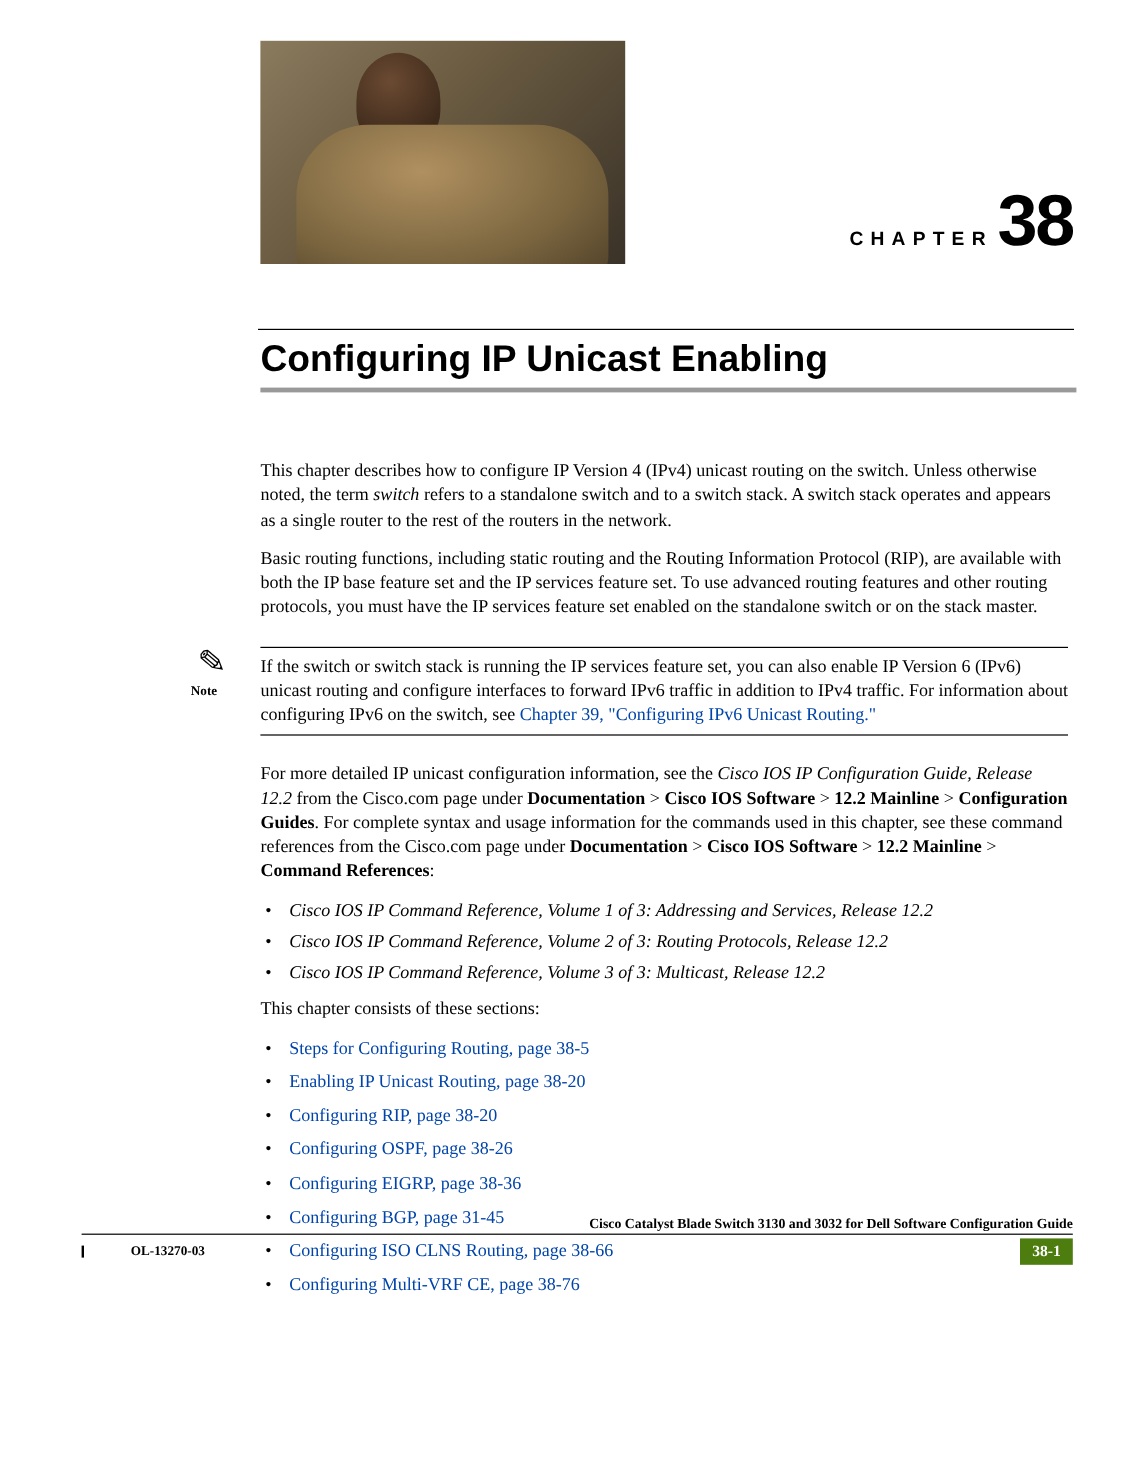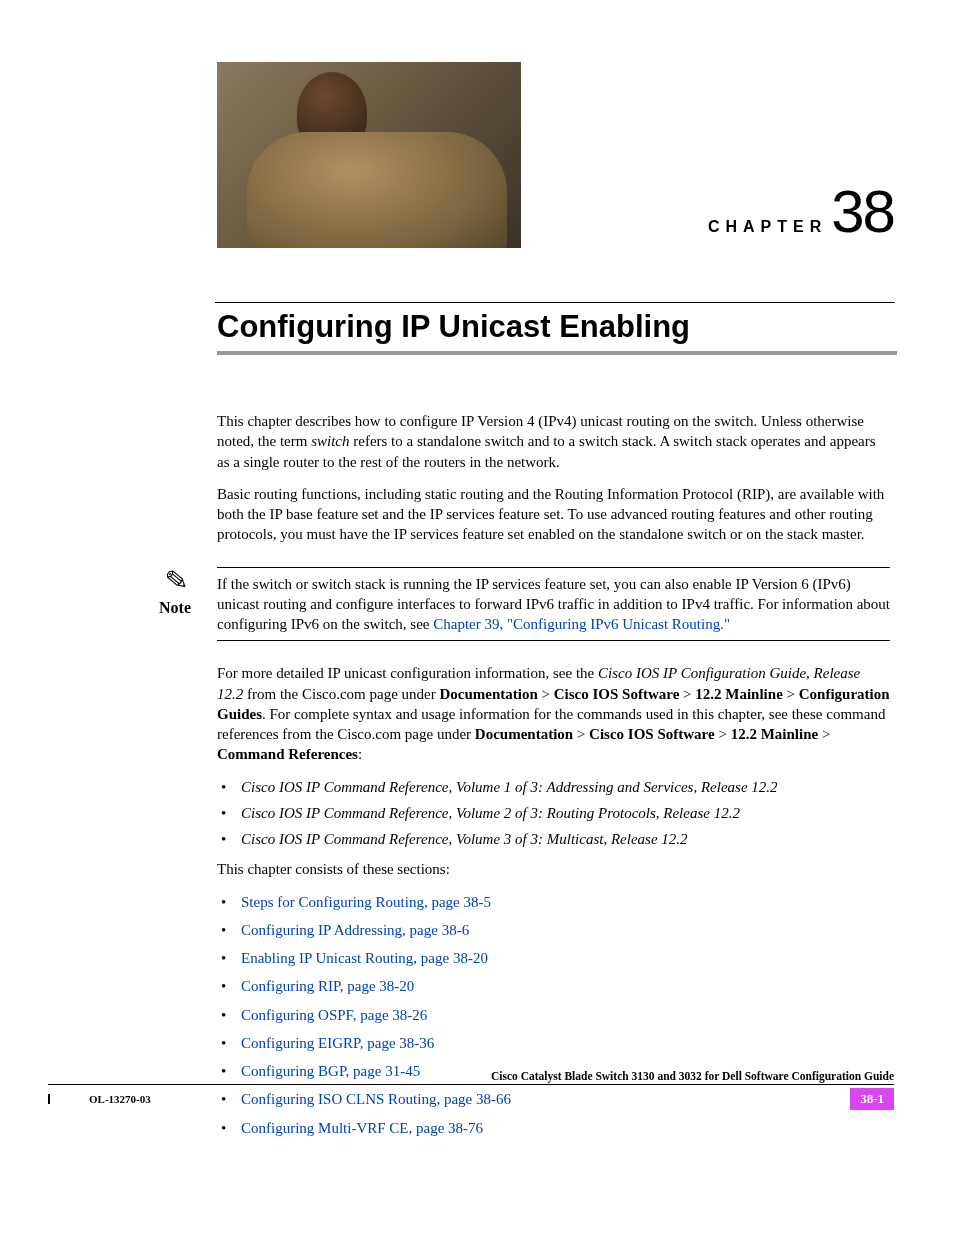--- a/index.html
+++ b/index.html
@@ -7,21 +7,20 @@
     width: 954px;
     height: 1235px;
     background: #fff;
     font-family: "Times New Roman", Times, serif;
     color: #000;
     position: relative;
   }
   .page {
     padding: 34px 60px 0 60px;
     position: relative;
-    margin-top: 28px;
   }
   .header-row {
     display: flex;
     align-items: flex-end;
     margin-left: 157px;
     margin-right: 0;
   }
   .photo {
     width: 304px;
     height: 186px;
@@ -53,21 +52,21 @@
     padding-bottom: 6px;
   }
   .chapter-word {
     font-family: Arial, Helvetica, sans-serif;
     font-weight: 700;
     font-size: 16px;
     letter-spacing: 6px;
   }
   .chapter-num {
     font-family: Arial, Helvetica, sans-serif;
-    font-weight: 400;
+    font-weight: 700;
     font-size: 60px;
     line-height: 1;
     margin-left: 4px;
     letter-spacing: -2px;
   }
   .title-wrap {
     margin-left: 157px;
     margin-top: 54px;
     margin-right: 0;
   }
@@ -110,21 +109,21 @@
   .note-pen {
     font-size: 28px;
     line-height: 1;
     transform: rotate(-5deg);
     display: inline-block;
     margin-left: 6px;
   }
   .note-label {
     font-weight: 700;
     margin-top: 2px;
-    font-size: 16px;
+    font-size: 11px;
   }
   .note-body {
     border-top: 1px solid #000;
     border-bottom: 1px solid #000;
     padding: 6px 0;
     flex: 1;
     font-size: 15px;
     line-height: 1.35;
   }
   .note-body p { margin: 0; }
@@ -153,21 +152,21 @@
   }
   ul.links li::before {
     content: "•";
     display: inline-block;
     width: 20px;
     margin-left: -20px;
   }
   .footer {
     position: absolute;
     bottom: 28px;
-    left: 48px;
+    left: 68px;
     right: 60px;
   }
   .footer-line {
     border: none;
     border-top: 1px solid #000;
     margin-bottom: 3px;
   }
   .footer-guide {
     margin-left: auto;
     font-weight: 700;
@@ -180,21 +179,21 @@
     display: flex;
     align-items: center;
     margin-top: 2px;
     gap: 35px;
   }
   .footer-doc {
     font-weight: 700;
     font-size: 11px;
   }
   .footer-bar {
-    background: #d946ef;
+    background: #4d7c0f;
     color: #fff;
     font-weight: 700;
     padding: 3px 10px;
     font-size: 13px;
     margin-left: auto;
   }
   .footer-start-tick {
     display:inline-block;
     height: 10px;
     border-left: 2px solid #000;
@@ -248,21 +247,20 @@
     <ul class="refs">
       <li><span class="em">Cisco IOS IP Command Reference, Volume 1 of 3: Addressing and Services, Release 12.2</span></li>
       <li><span class="em">Cisco IOS IP Command Reference, Volume 2 of 3: Routing Protocols, Release 12.2</span></li>
       <li><span class="em">Cisco IOS IP Command Reference, Volume 3 of 3: Multicast, Release 12.2</span></li>
     </ul>
 
     <p>This chapter consists of these sections:</p>
 
     <ul class="links">
       <li><span class="link">Steps for Configuring Routing, page 38-5</span></li>
-      <li><span class="link">Configuring IP Addressing, page 38-6</span></li>
       <li><span class="link">Enabling IP Unicast Routing, page 38-20</span></li>
       <li><span class="link">Configuring RIP, page 38-20</span></li>
       <li><span class="link">Configuring OSPF, page 38-26</span></li>
       <li><span class="link">Configuring EIGRP, page 38-36</span></li>
       <li><span class="link">Configuring BGP, page 31-45</span></li>
       <li><span class="link">Configuring ISO CLNS Routing, page 38-66</span></li>
       <li><span class="link">Configuring Multi-VRF CE, page 38-76</span></li>
     </ul>
 
   </div>

